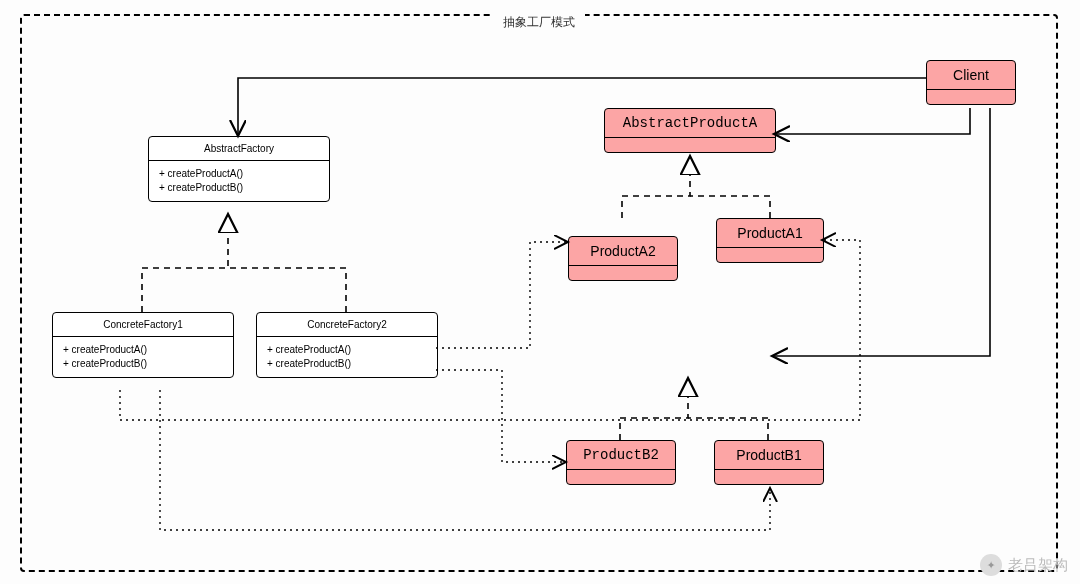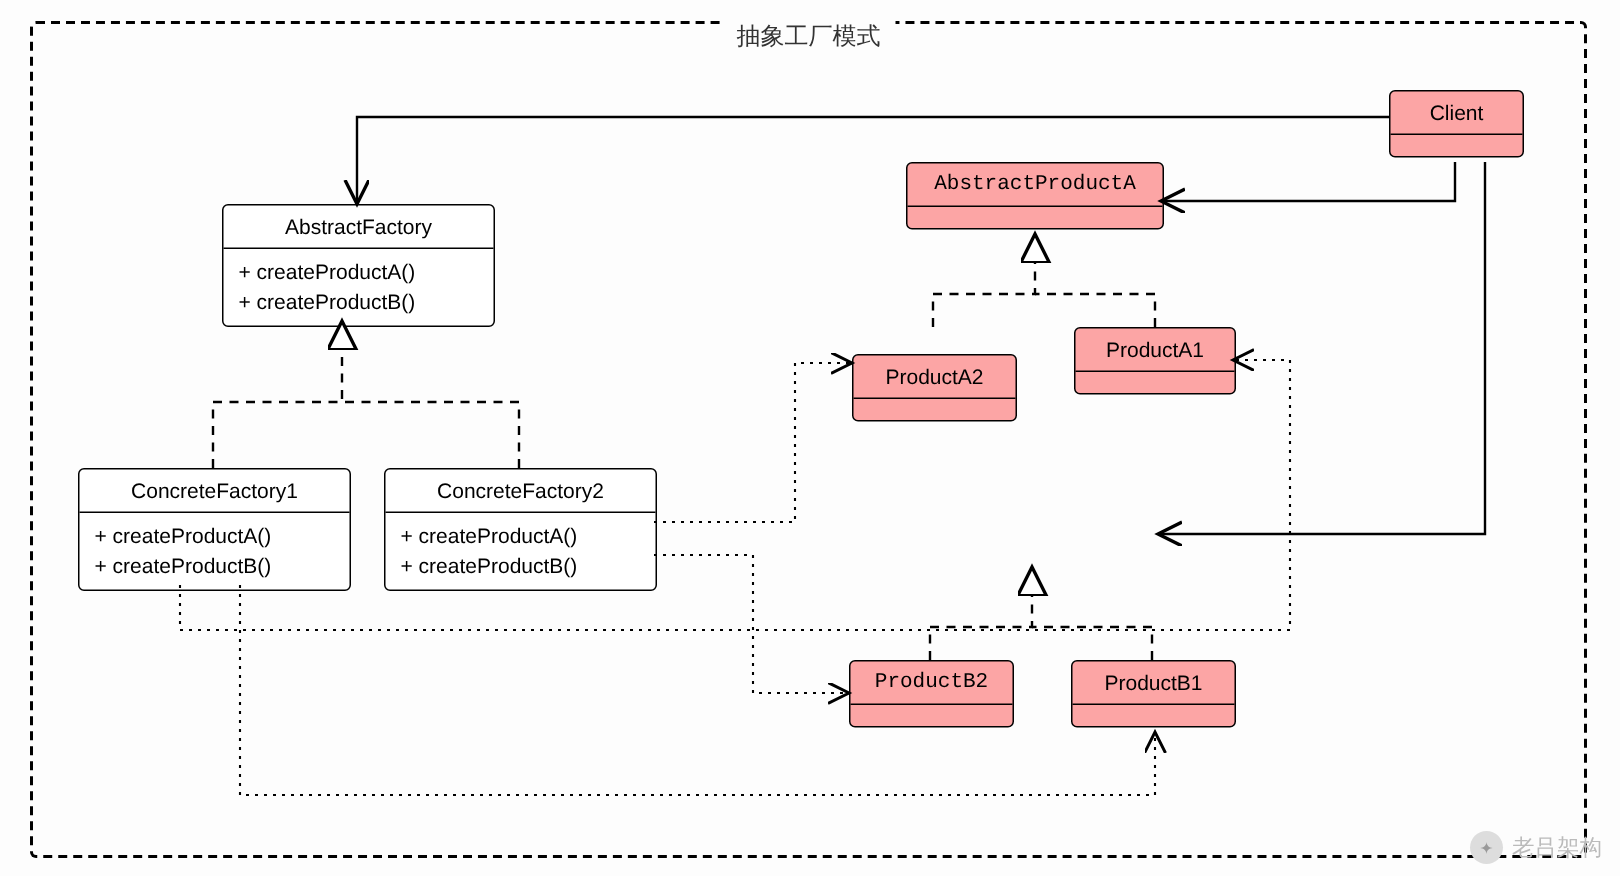--- a/index.html
+++ b/index.html
@@ -23,29 +23,29 @@
     border: 2px dashed #000;
     border-radius: 4px;
   }
   .frame-title {
     position: absolute;
     top: -2px;
     left: 50%;
     transform: translateX(-50%);
     background: #fdfdfd;
     padding: 0 10px;
-    font-size: 16px;
+    font-size: 12px;
     color: #333;
   }
   .uml {
     position: absolute;
     border: 1.5px solid #000;
     border-radius: 4px;
     background: #fff;
-    font-size: 14px;
+    font-size: 10px;
   }
   .uml .head {
     border-bottom: 1.5px solid #000;
     text-align: center;
     padding: 6px 8px;
     font-weight: 500;
   }
   .uml .body {
     padding: 6px 10px;
     min-height: 10px;

